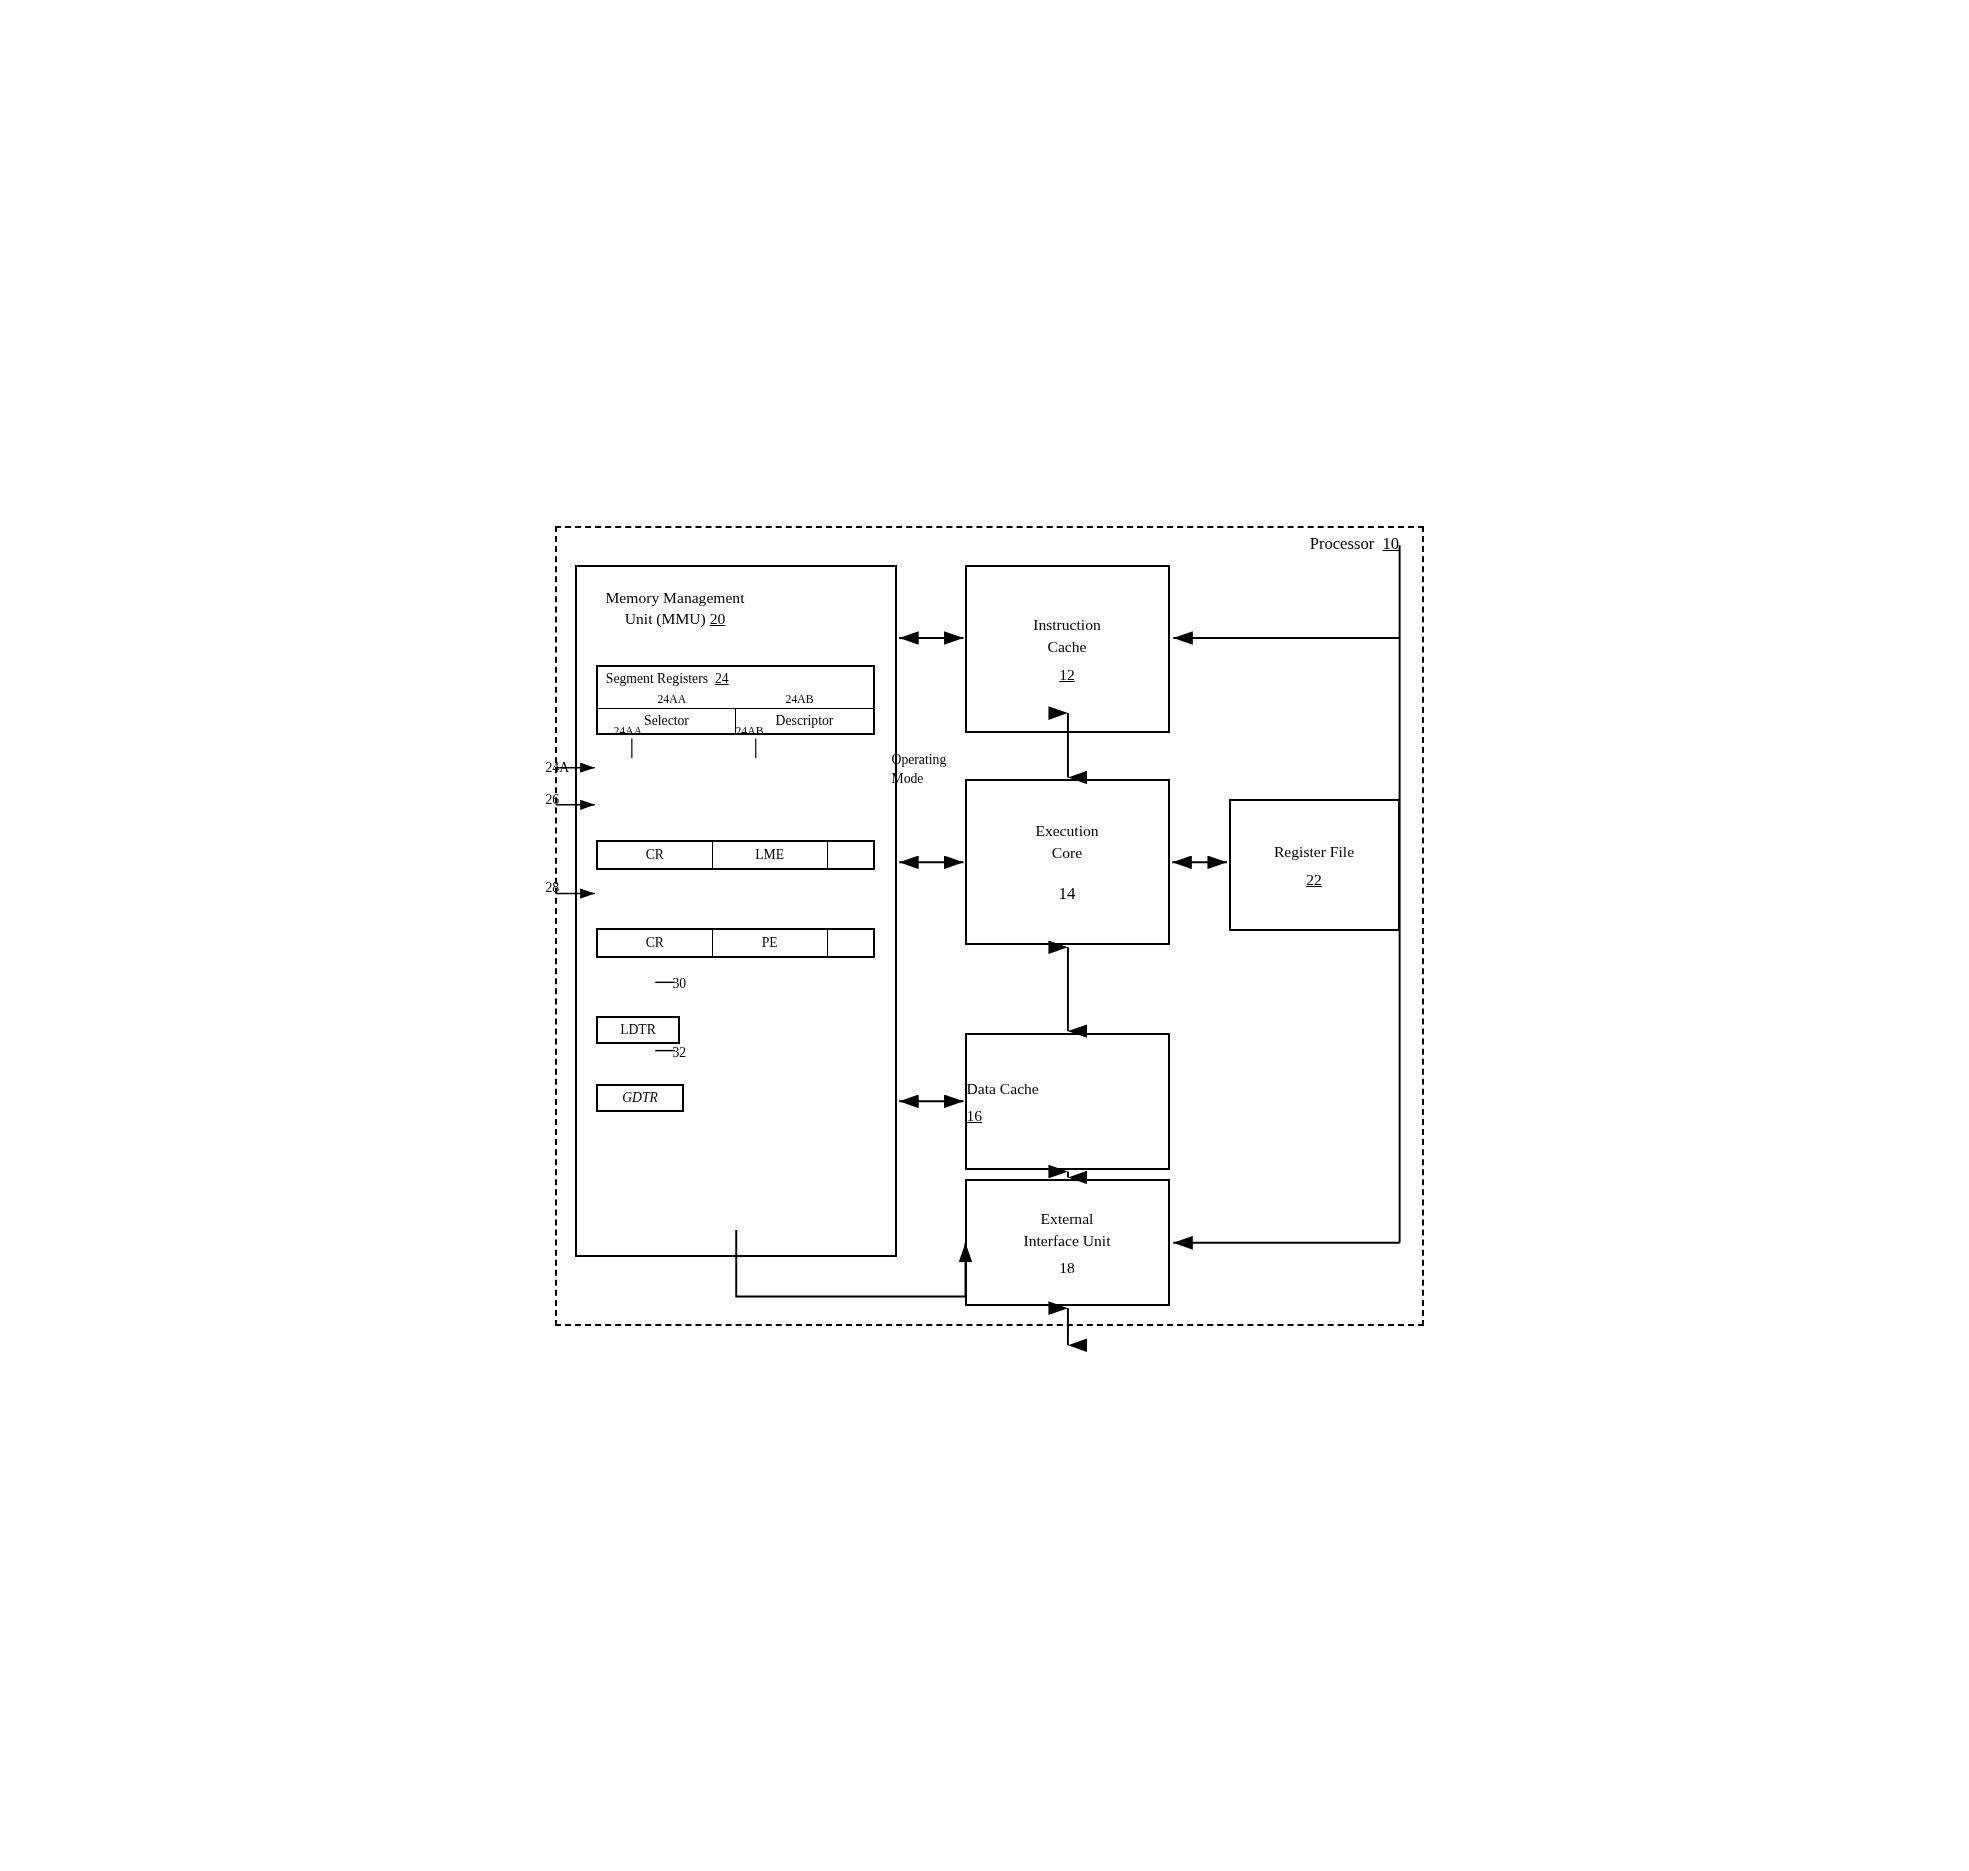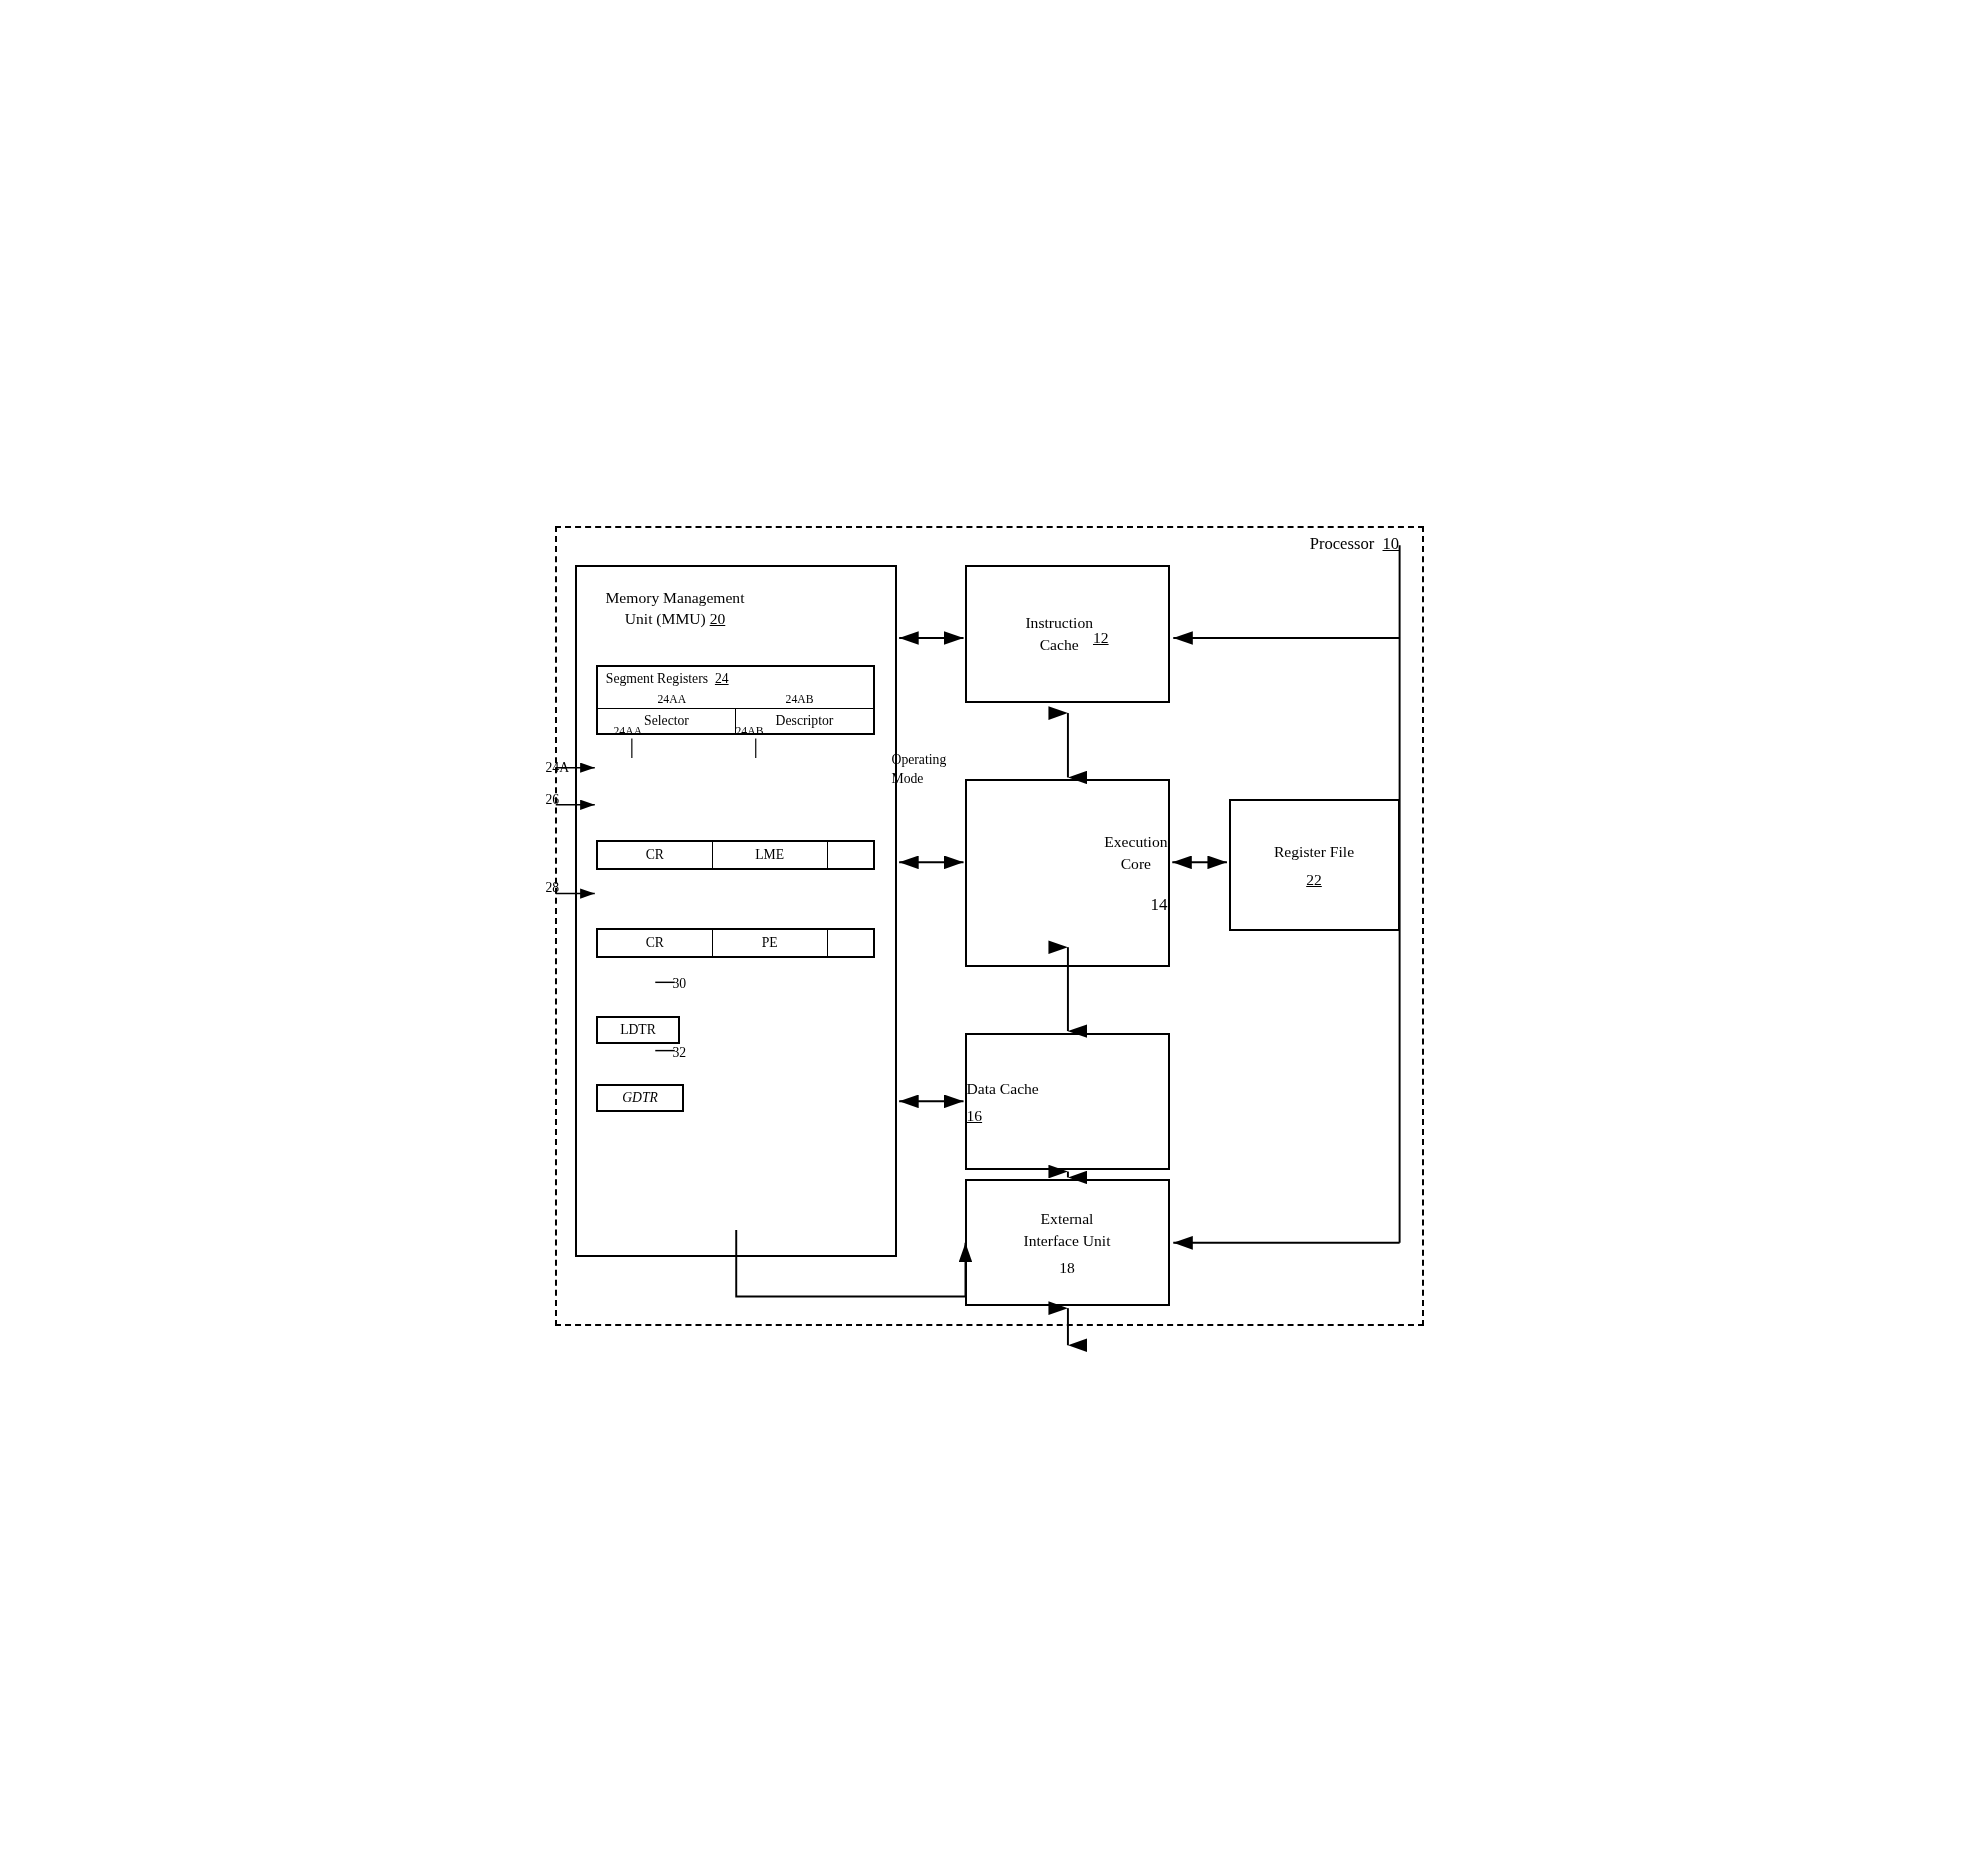--- a/index.html
+++ b/index.html
@@ -161,24 +161,24 @@
       font-size: 13.7px;
       font-style: italic;
     }
 
     
     .ic-box {
       position: absolute;
       top: 49px;
       left: 419px;
       width: 205px;
-      height: 138px;
-      border: 2px solid #000;
-      display: flex;
-      flex-direction: row;
+      height: 168px;
+      border: 2px solid #000;
+      display: flex;
+      flex-direction: column;
       align-items: center;
       justify-content: center;
     }
 
     .ic-title {
       font-size: 15.6px;
       text-align: center;
       line-height: 1.4;
     }
 
@@ -187,25 +187,25 @@
       text-decoration: underline;
       margin-top: 7.8px;
     }
 
     
     .ec-box {
       position: absolute;
       top: 263px;
       left: 419px;
       width: 205px;
-      height: 188px;
+      height: 166px;
       border: 2px solid #000;
       display: flex;
       flex-direction: column;
-      align-items: flex-end;
+      align-items: center;
       justify-content: center;
     }
 
     .ec-title {
       font-size: 15.6px;
       text-align: center;
       line-height: 1.4;
     }
 
     .ec-num {

